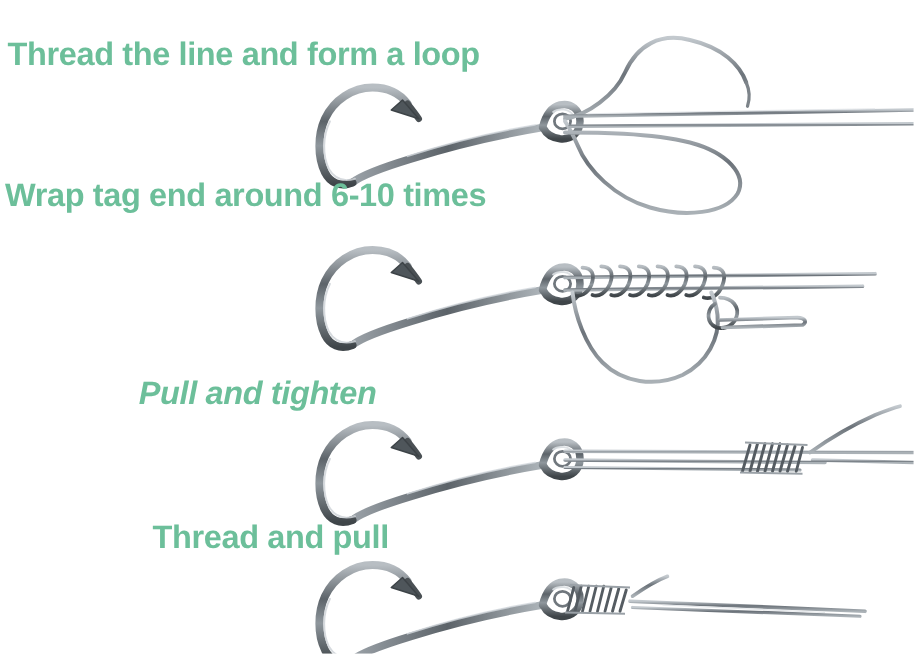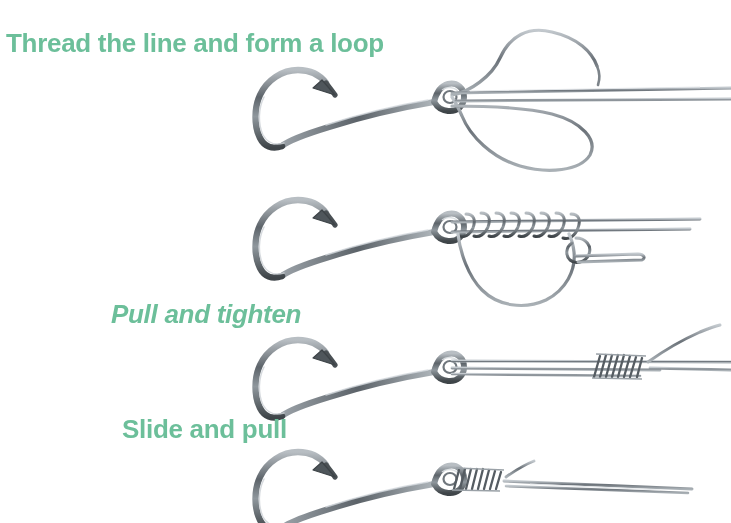--- a/index.html
+++ b/index.html
@@ -201,18 +201,19 @@
       <path d="M 506 477 C 516 470, 526 464, 534 461" fill="none" stroke="url(#lineGrad)" stroke-width="2.8" stroke-linecap="round"></path>
 
       <path d="M 504 481 L 692 489" fill="none" stroke="url(#lineGrad)" stroke-width="3" stroke-linecap="round"></path>
       <path d="M 506 486 L 688 493" fill="none" stroke="url(#lineGrad)" stroke-width="2.6" stroke-linecap="round"></path>
       <path d="M 530 484 L 660 490" fill="none" stroke="#e2e6e9" stroke-width="1" opacity="0.9"></path>
     </g>
   </svg>
 
   <div class="step-label" id="label-1">Thread the line and form a loop</div>
 
+  <div class="step-label" id="label-2">Wrap tag end around 6-10 times</div>
 
   <div class="step-label" id="label-3">Pull and tighten</div>
 
-  <div class="step-label" id="label-4">Slide and pull</div>
+  <div class="step-label" id="label-4">Thread and pull</div>
 
 </div>
 
 </body></html>

